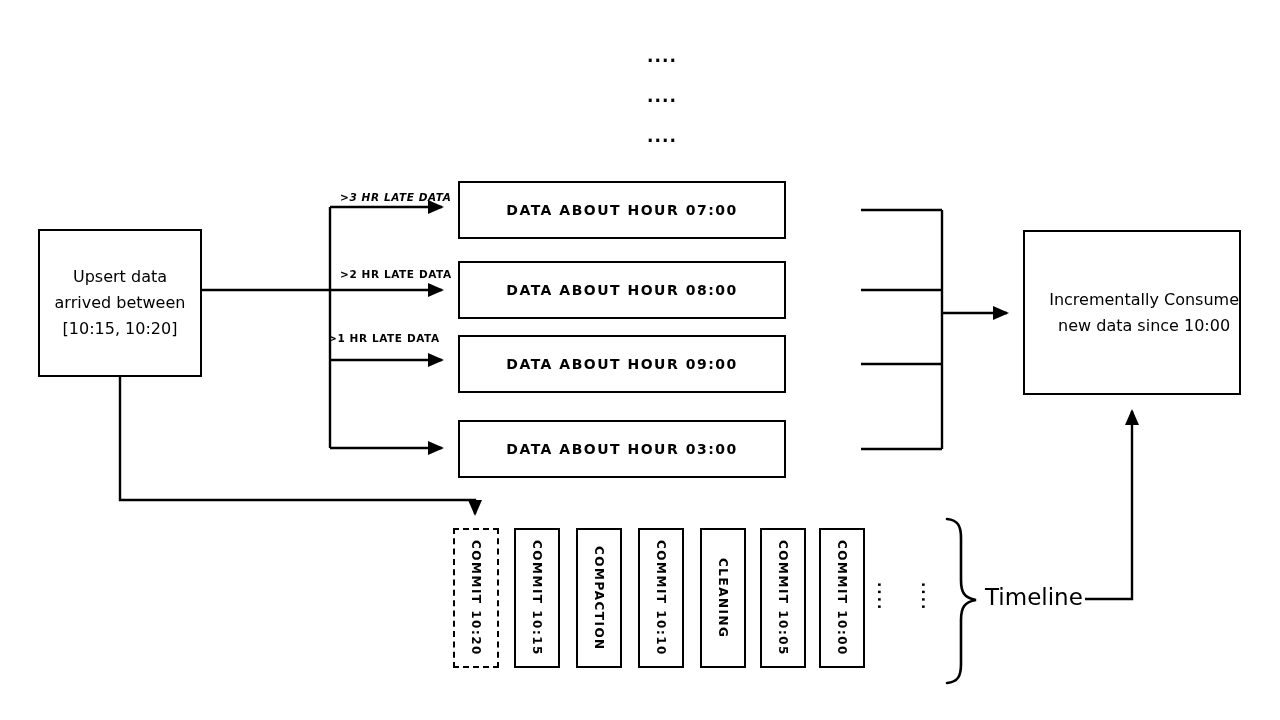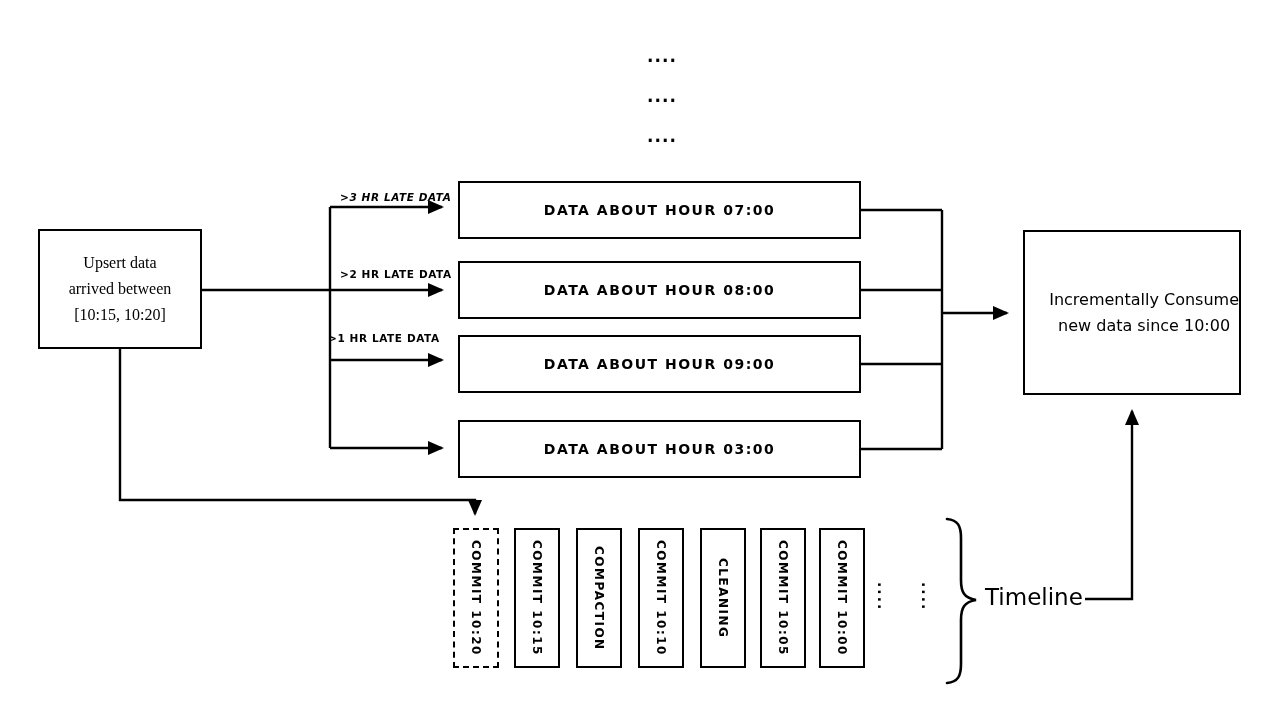--- a/index.html
+++ b/index.html
@@ -18,29 +18,29 @@
   .box {
     position: absolute;
     border: 2px solid #000;
     background: #fff;
     display: flex;
     align-items: center;
     justify-content: center;
     text-align: center;
   }
   .upsert-box {
-    left: 38px; top: 229px; width: 164px; height: 120px;
-    font-size: 16px; line-height: 26px; font-family: Liberation Serif, serif;
+    left: 38px; top: 229px; width: 164px; height: 148px;
+    font-size: 16px; line-height: 26px;
   }
   .consume-box {
     left: 1023px; top: 230px; width: 218px; height: 165px;
     font-size: 16px; line-height: 26px; justify-content: flex-end;
   }
   .hour-box {
-    left: 458px; width: 403px; height: 58px;
+    left: 458px; width: 328px; height: 58px;
     font-weight: bold; font-size: 14px; letter-spacing: 1.5px;
   }
   .hour-box.h1 { top: 181px; }
   .hour-box.h2 { top: 261px; }
   .hour-box.h3 { top: 335px; }
   .hour-box.h4 { top: 420px; }
 
   .arrow-label {
     position: absolute;
     font-size: 10.5px;

